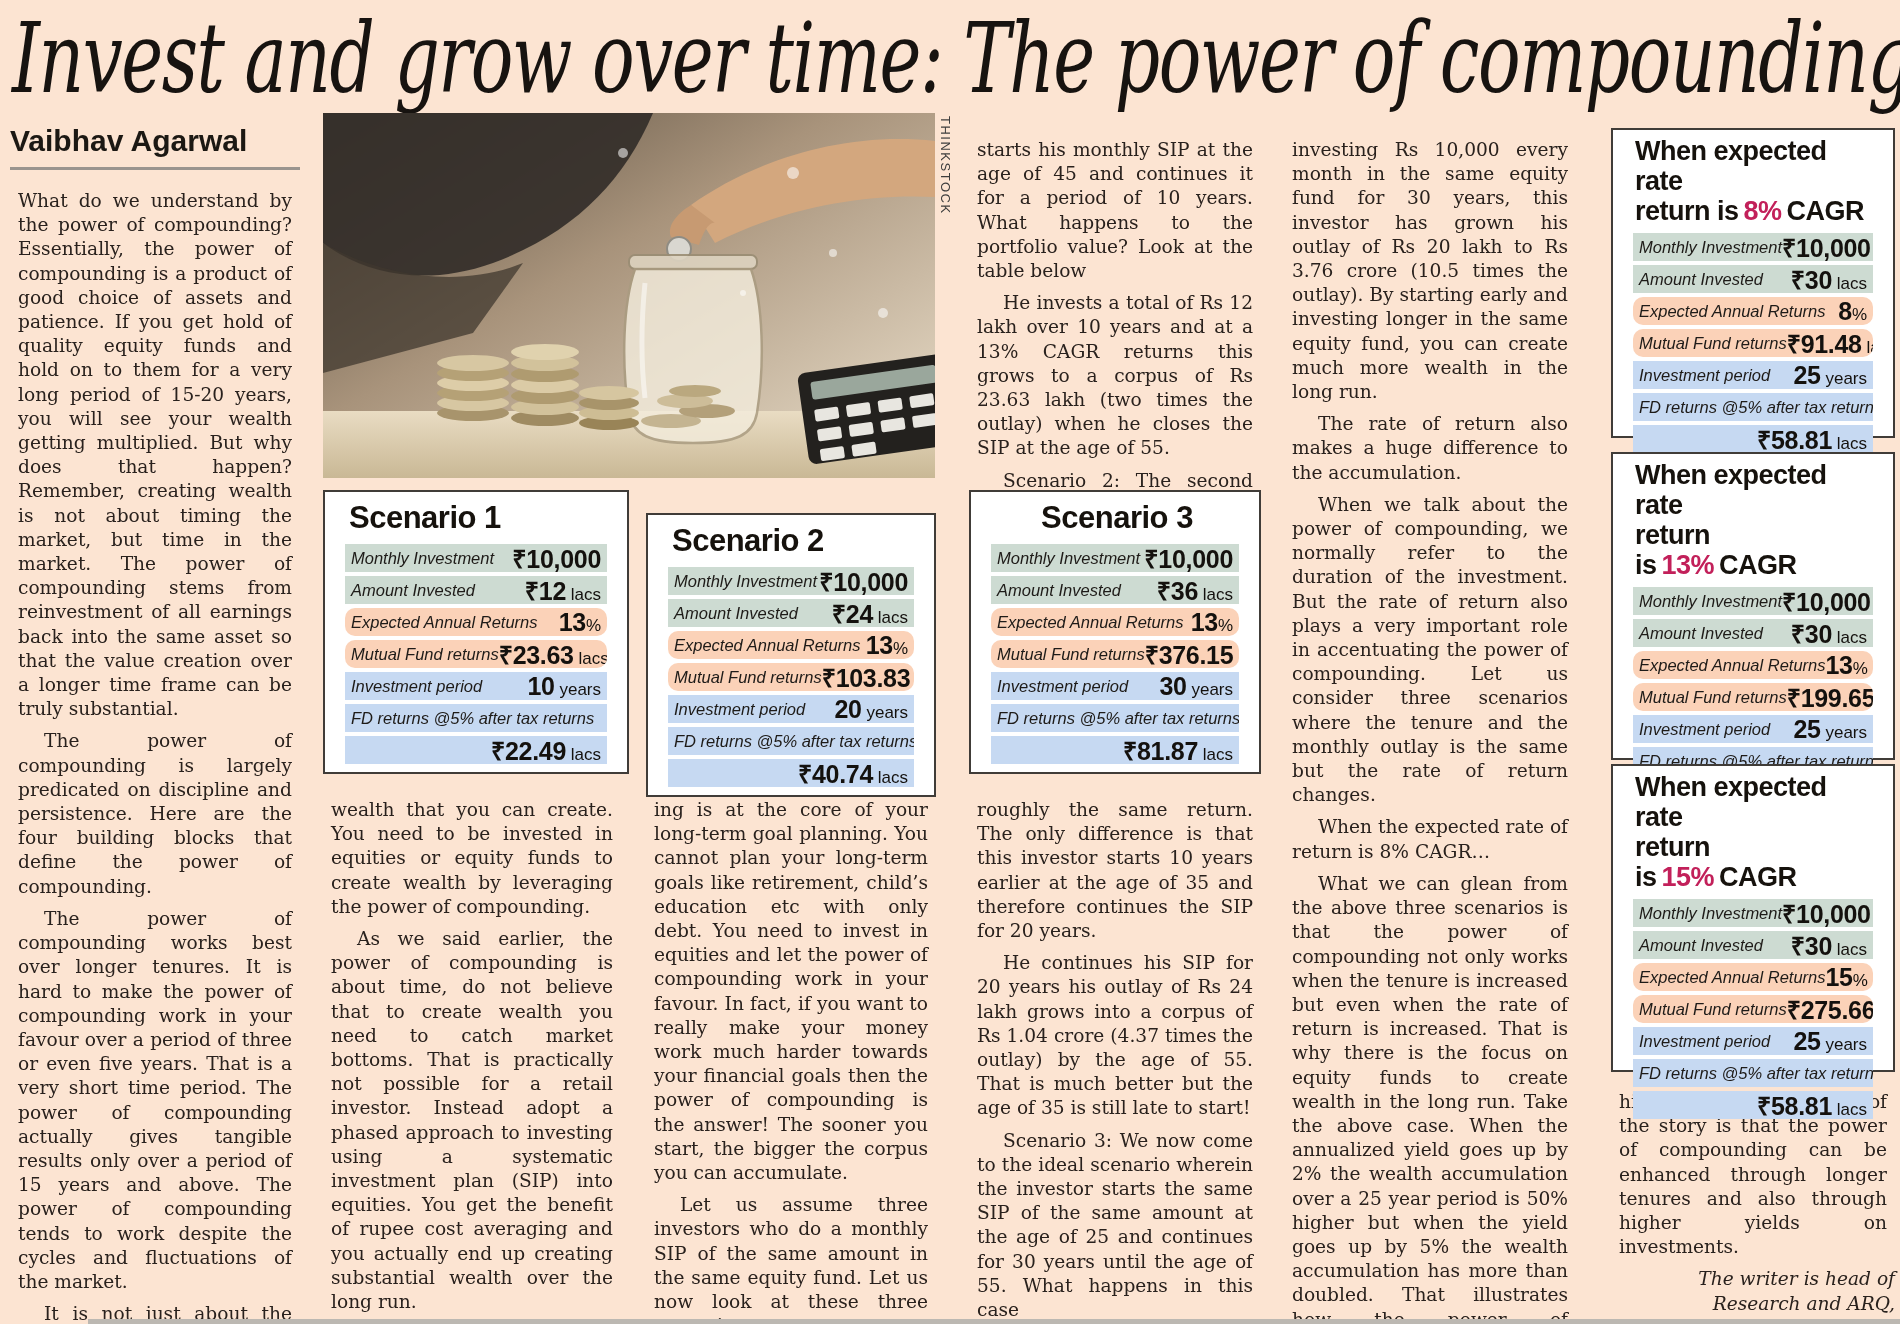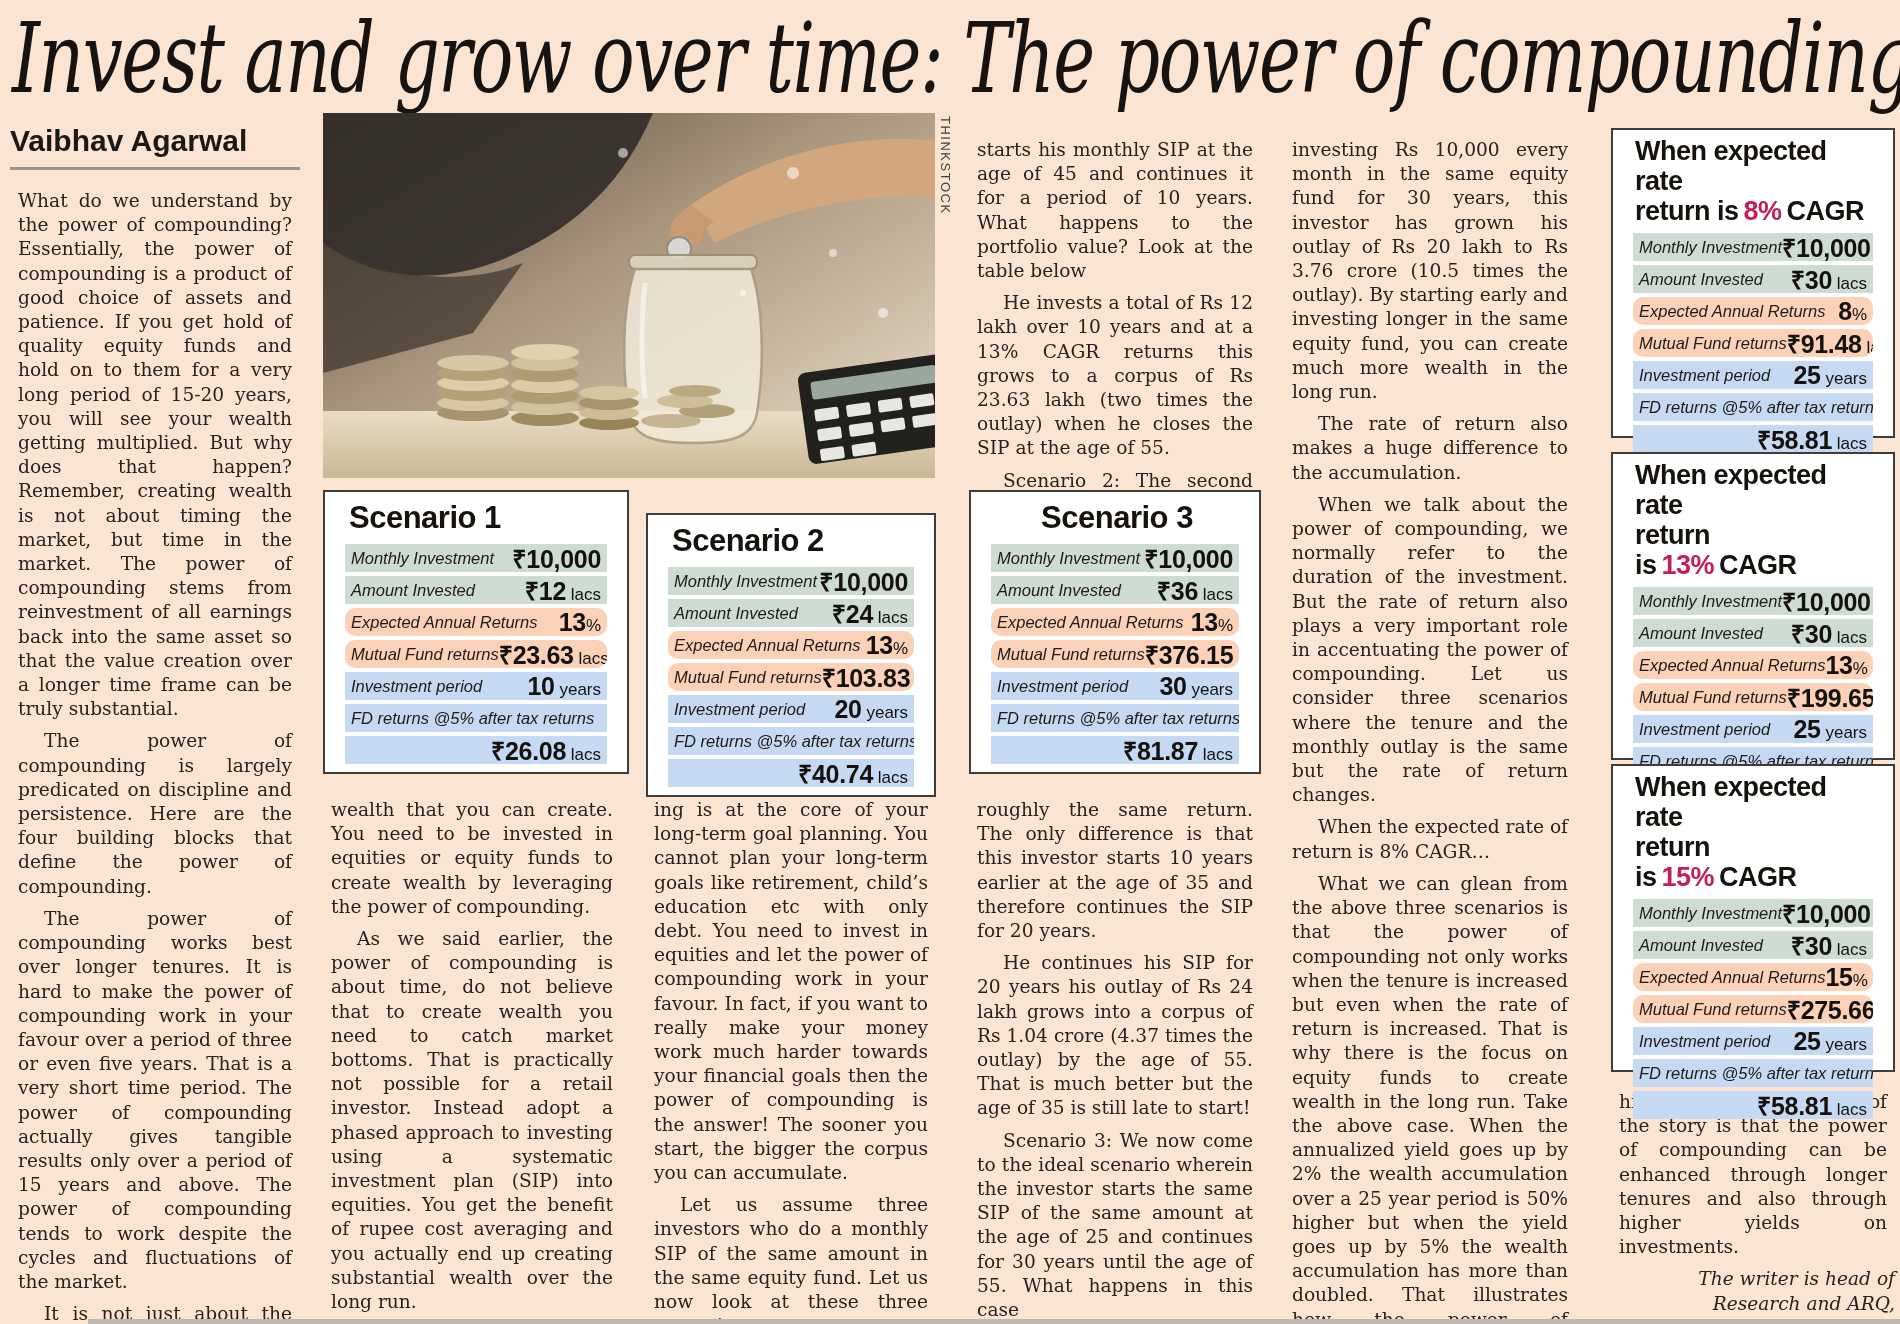--- a/index.html
+++ b/index.html
@@ -231,21 +231,21 @@
       <div class="trow blue">
         <span class="tlabel">Investment period</span>
         <span class="tvalue"><b>10</b><span class="tunit"> years</span></span>
       </div>
       <div class="trow blue">
         <span class="tlabel">FD returns @5% after tax returns</span>
         <span class="tvalue"><b></b><span class="tunit"></span></span>
       </div>
       <div class="trow blue">
         <span class="tlabel"></span>
-        <span class="tvalue"><b>₹26.08</b><span class="tunit"> lacs</span></span>
+        <span class="tvalue"><b>₹22.49</b><span class="tunit"> lacs</span></span>
       </div>
     </div>
 </div>
 <div class="ftable" id="sc2">
   <div class="stitle">Scenario 2</div>
   <div>
       <div class="trow sage">
         <span class="tlabel">Monthly Investment</span>
         <span class="tvalue"><b>₹10,000</b><span class="tunit"></span></span>
       </div>

